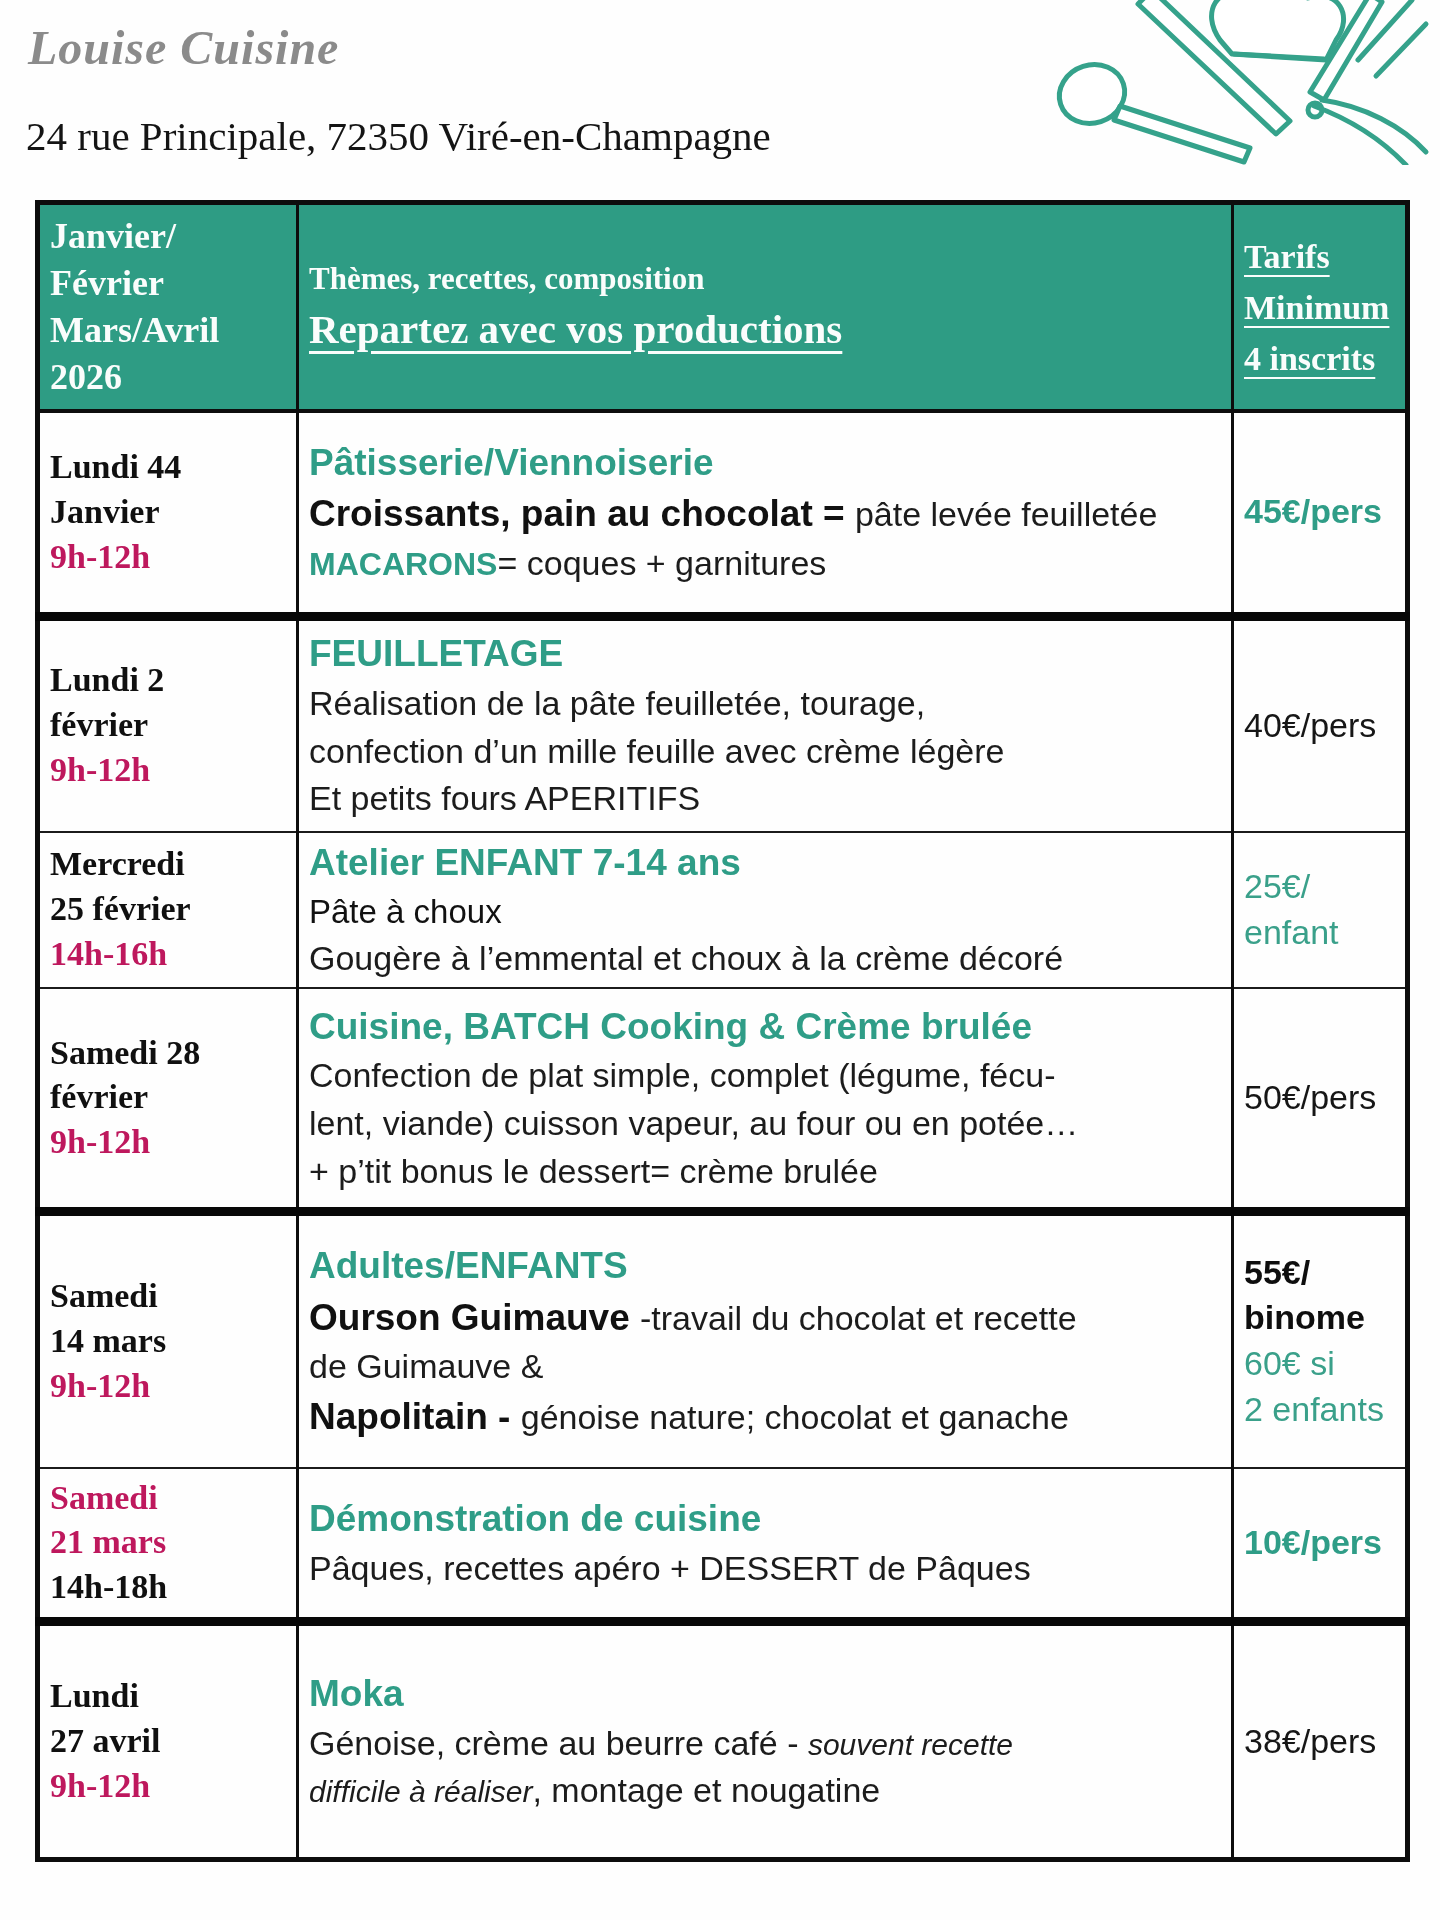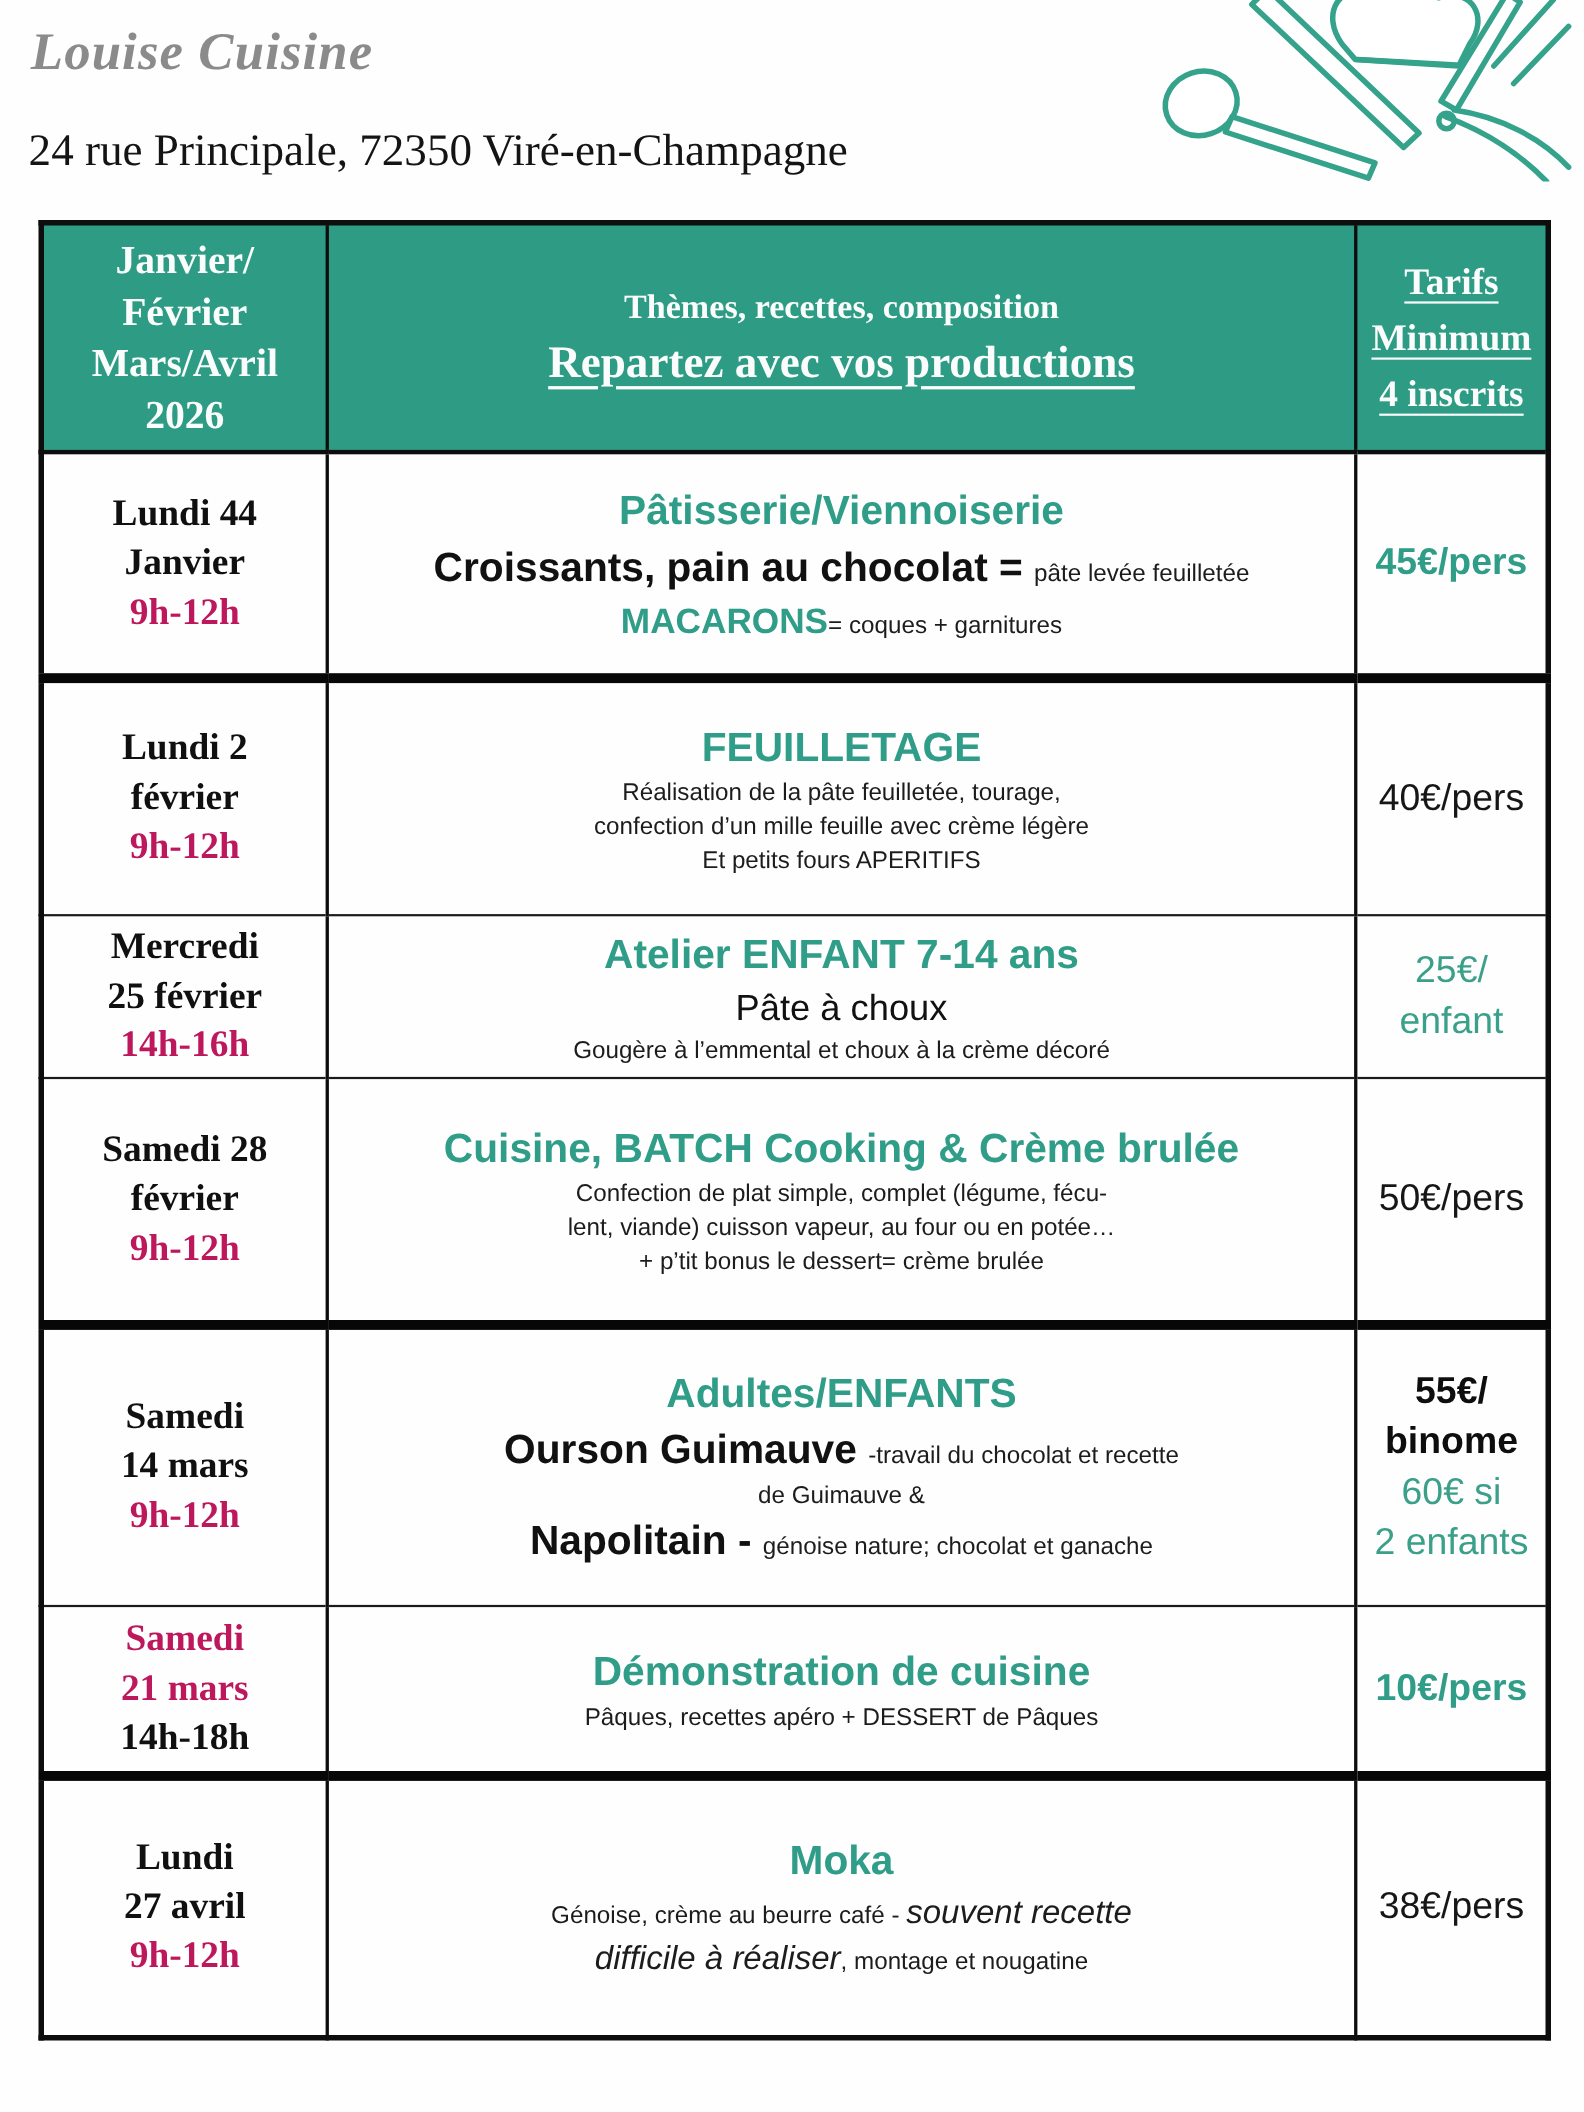--- a/index.html
+++ b/index.html
@@ -20,21 +20,21 @@
   }
   .logo{position:absolute;left:1052px;top:0;width:380px;height:165px;}
   
   table.schedule{
     position:absolute;left:35px;top:200px;width:1370px;
     border-collapse:collapse;table-layout:fixed;
     border:5px solid #0d0d0d;
   }
   th,td{
     border-left:3px solid #404040;border-right:3px solid #0d0d0d;border-top:0;
-    text-align:center;vertical-align:middle;padding:4px 10px;
+    text-align:left;vertical-align:middle;padding:4px 10px;
   }
   thead th{
     background:#2E9C84;color:#fafdfc;
     font-family:"Liberation Serif",serif;font-weight:bold;
     border-bottom:4px solid #0d0d0d;height:196px;
   }
   .period{font-size:36px;line-height:1.3;}
   .theme1{font-size:31px;margin-bottom:8px;}
   .theme2{
     font-size:41px;text-decoration:underline;
@@ -49,21 +49,21 @@
   tr.b-thick > td{border-bottom:9px solid #070707;}
   
   td.date-cell{font-family:"Liberation Serif",serif;font-weight:bold;}
   .dline{font-size:34px;line-height:1.32;}
   .d-k{color:#101010}.d-t{color:#be185d}
   
   .cline{line-height:1.4;}
   .s-title{color:#2F9D87;font-weight:bold;font-size:37px;}
   .s-b{font-weight:bold;font-size:37px;color:#111;}
   .s-b2{font-weight:normal;font-size:33px;color:#111;}
-  .s-r{font-size:22px;color:#1c1c1c;}
+  .s-r{font-size:34px;color:#1c1c1c;}
   .s-i{font-size:30px;color:#1c1c1c;font-style:italic;}
   .s-tb{color:#2F9D87;font-weight:bold;font-size:32px;}
   
   .pline{font-size:34px;line-height:1.35;}
   .p-k{color:#161616}
   .p-kb{color:#0e0e0e;font-weight:bold}
   .p-t{color:#3AA08A}
   .p-tb{color:#2F9D87;font-weight:bold}
 </style>
 </head>

